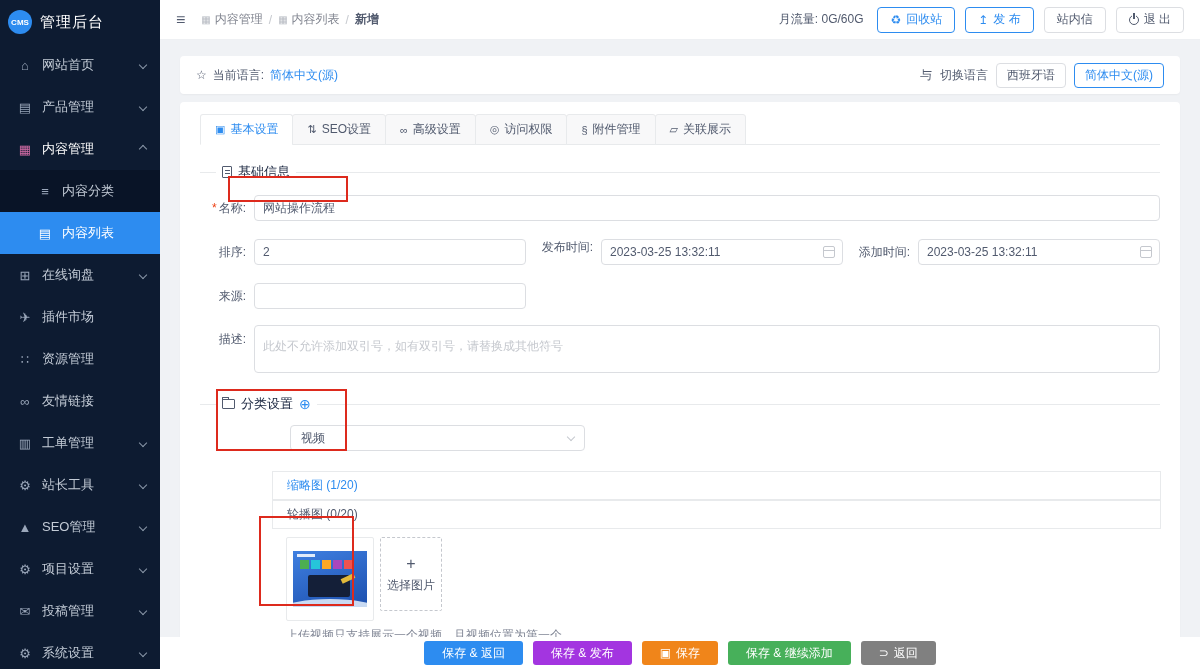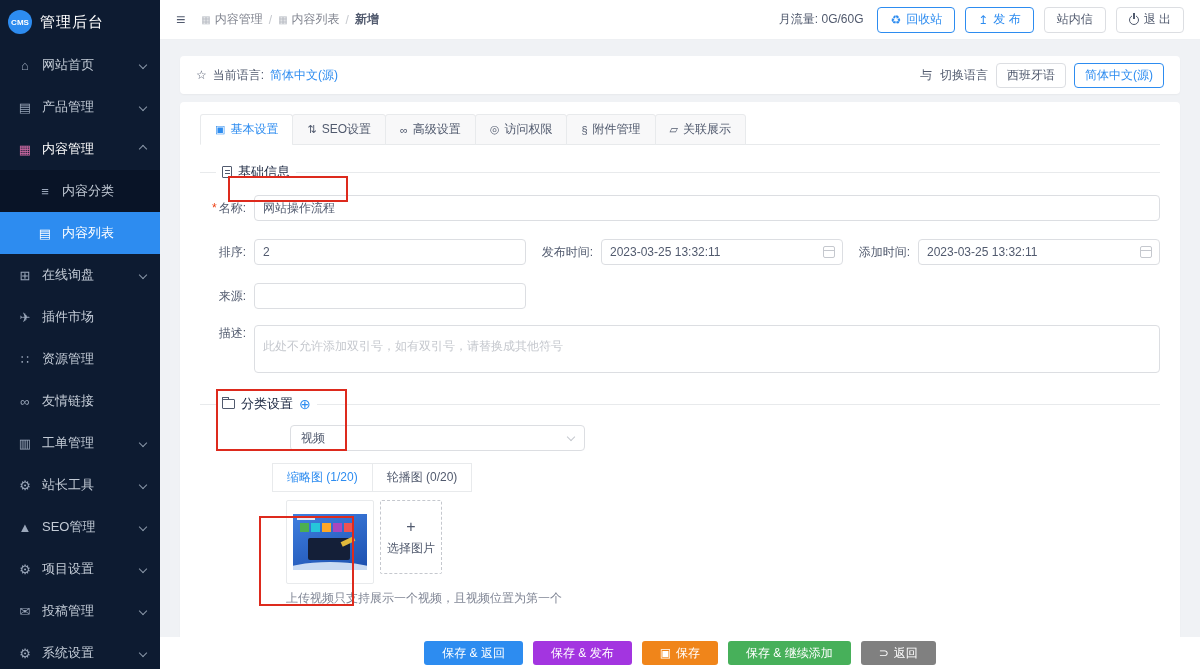--- a/index.html
+++ b/index.html
@@ -96,21 +96,21 @@
   .radio-opt { display:flex; align-items:center; gap:6px; cursor:pointer; }
   .radio { width:14px; height:14px; min-width:14px; border-radius:50%; border:1px solid #dcdee2; background:#fff; }
   .radio.on { border-color:#2d8cf0; display:flex; align-items:center; justify-content:center; }
   .radio.on::after { content:""; width:6px; height:6px; border-radius:50%; background:#2d8cf0; }
 
   .select { margin:12px 0 0 90px; width:295px; height:26px; border:1px solid #dcdee2; border-radius:4px;
     display:flex; align-items:center; padding:0 10px; cursor:pointer; background:#fff; }
   .select .sval { color:#515a6e; }
   .select .chev { margin-left:auto; border-color:#c5c8ce; margin-top:-3px; }
 
-  .img-tabs { display:flex; margin:12px 0 0 72px; }
+  .img-tabs { display:flex; margin:20px 0 0 72px;flex-direction:column; }
   .img-tab { padding:5px 14px; border:1px solid #e8eaec; margin-right:-1px; background:#fff; cursor:pointer; }
   .img-tab.active { color:#2d8cf0; }
   .upload-row { display:flex; gap:6px; margin:8px 0 0 86px; align-items:flex-start; }
   .thumb-box { width:88px; height:84px; border:1px solid #e8eaec; border-radius:2px; background:#fff;
     display:flex; align-items:center; justify-content:center; cursor:pointer; }
   .thumb-art { width:74px; height:56px; background:linear-gradient(160deg,#3f7fe0,#1c4fae); position:relative; overflow:hidden; }
   .thumb-art .ttl { position:absolute; top:3px; left:4px; width:18px; height:3px; background:rgba(255,255,255,.85); }
   .thumb-art .blocks { position:absolute; top:9px; left:7px; display:flex; gap:2px; }
   .thumb-art .blocks i { width:9px; height:9px; display:block; }
   .thumb-art .machine { position:absolute; bottom:10px; left:15px; width:42px; height:22px; background:#141f38; border-radius:2px; }
@@ -311,21 +311,21 @@
     <div class="frow" style="margin-top:14px">
       <span class="lbl"><span class="req">*</span><span>名称:</span></span>
       <input class="inp full" value="网站操作流程" style="">
     </div>
 
     <div class="frow" style="margin-top:18px; justify-content:space-between">
       <span style="display:flex;align-items:center">
         <span class="lbl">排序:</span>
         <input class="inp" style="width: 272px;" value="2">
       </span>
-      <span style="display:flex;align-items:center">
+      <span style="display:flex;">
         <span class="lbl" style="width:62px;min-width:62px">发布时间:</span>
         <span class="date-wrap">
           <input class="inp" style="width: 242px;" value="2023-03-25 13:32:11">
           <span class="icon-calendar"></span>
         </span>
       </span>
       <span style="display:flex;align-items:center">
         <span class="lbl" style="width:62px;min-width:62px">添加时间:</span>
         <span class="date-wrap">
           <input class="inp" style="width: 242px;" value="2023-03-25 13:32:11">
@@ -333,21 +333,21 @@
         </span>
       </span>
     </div>
 
     <div class="frow" style="margin-top:18px">
       <span class="lbl">来源:</span>
       <input class="inp" style="width: 272px;" value="">
     </div>
 
     <div class="frow" style="margin-top:16px; align-items:flex-start">
-      <span class="lbl" style="margin-top:0">描述:</span>
+      <span class="lbl" style="margin-top:6px">描述:</span>
       <textarea class="inp full" placeholder="此处不允许添加双引号，如有双引号，请替换成其他符号" style=""></textarea>
     </div>
 
 
     <div class="sec" style="margin-top:22px">
       <span class="line l"></span>
       <span class="icon-folder"></span>
       <span>分类设置</span>
       <span class="plus-circle">⊕</span>
       <span class="line r"></span>

